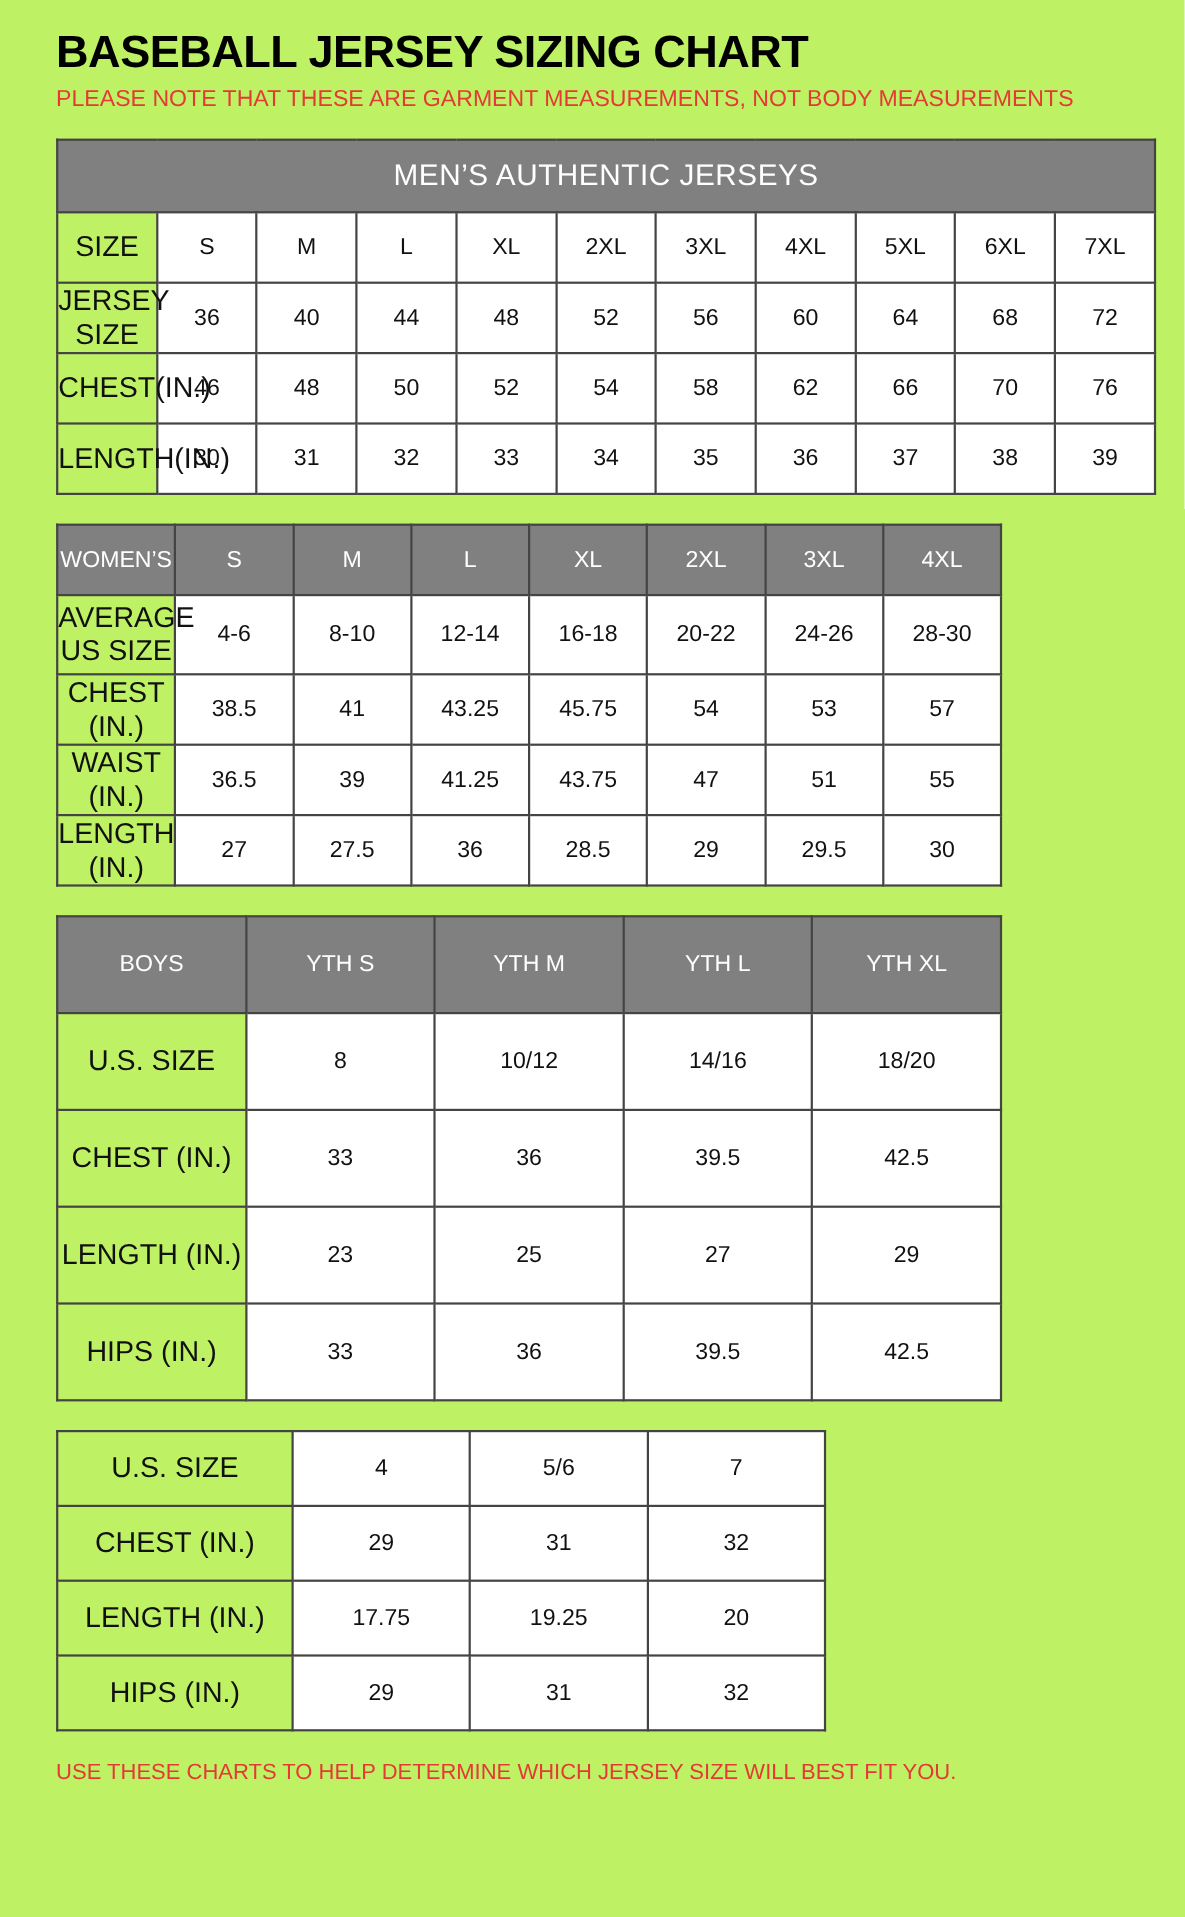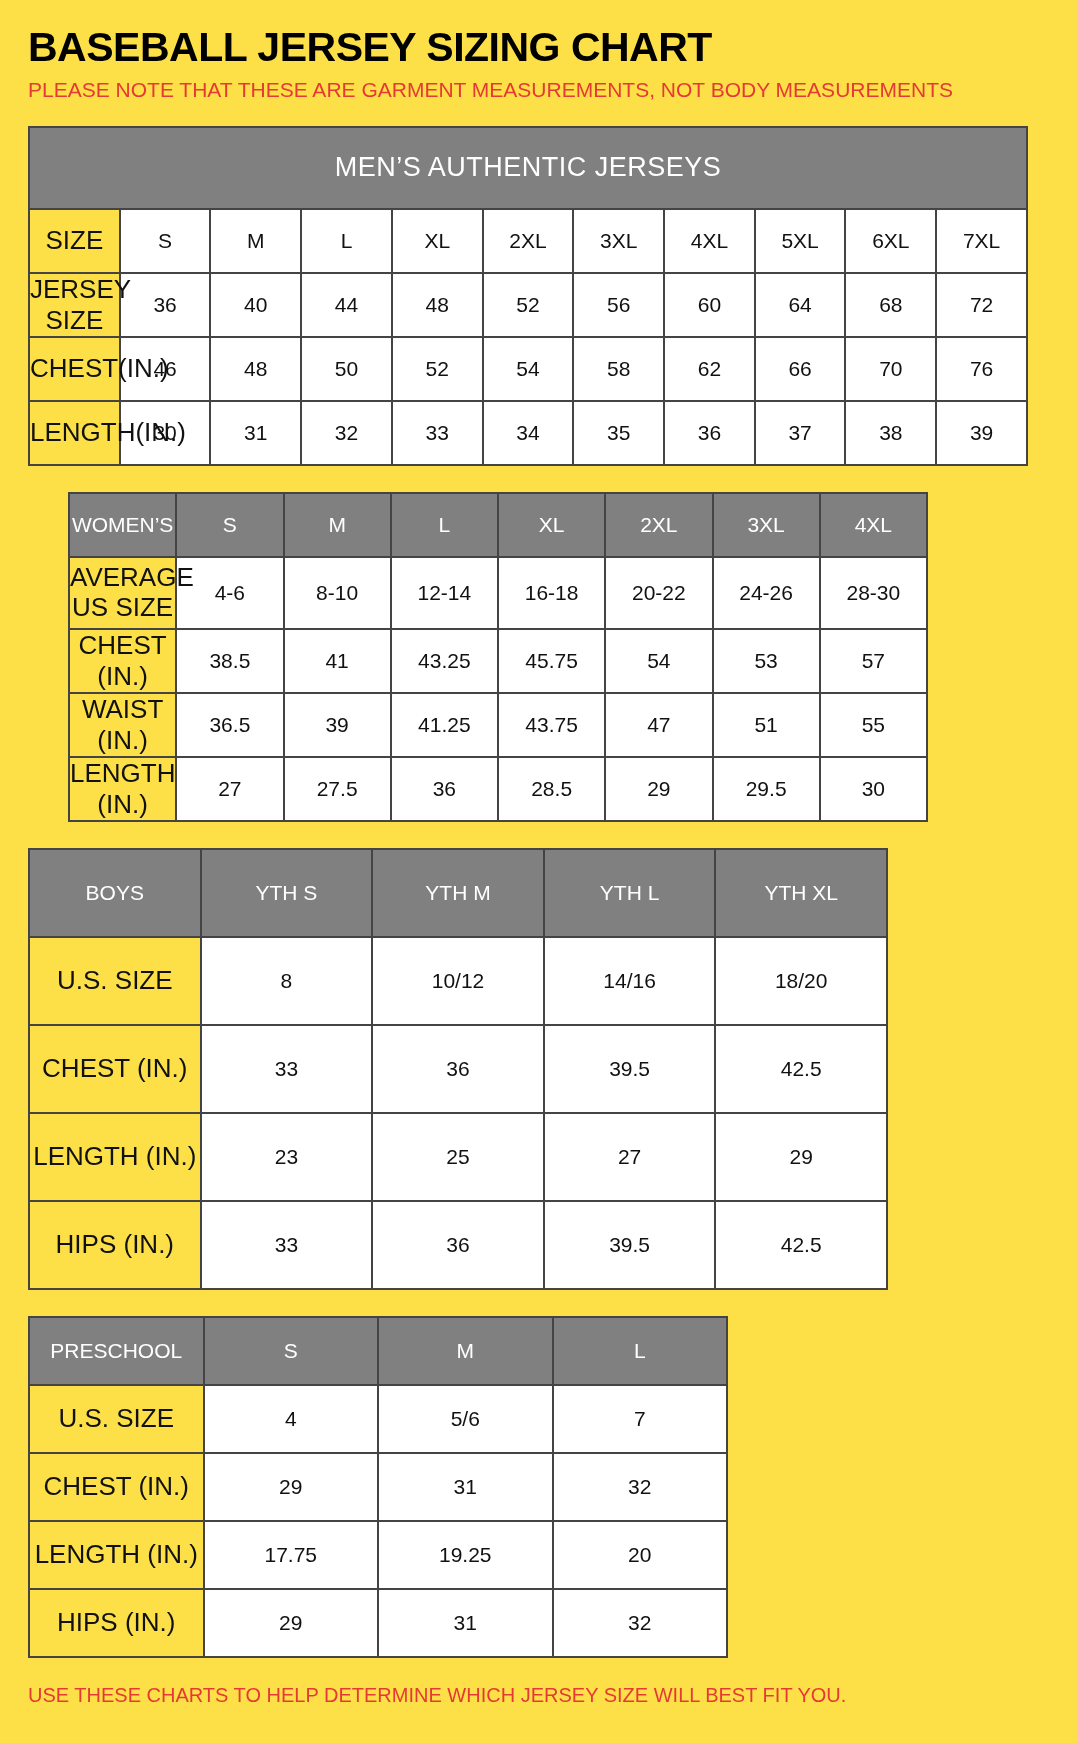--- a/index.html
+++ b/index.html
@@ -5,22 +5,22 @@
   * { box-sizing: border-box; }
   html, body {
     margin: 0; padding: 0;
     background: #ffffff;
     font-family: "Liberation Sans", sans-serif;
   }
   #page {
     width: 1077px;
     min-height: 1743px;
     position: relative;
-    background: #fde047;
-    padding: 22px 36px 0 28px;
+    background: #bef264;
+    padding: 22px 36px 0 51px;
   }
   .title {
     font-size: 41px;
     font-weight: bold;
     color: #000;
     letter-spacing: -0.5px;
     margin: 4px 0 8px 0;
     line-height: 1.05;
   }
   .subtitle {
@@ -60,26 +60,26 @@
   }
   .rowlabel {
     font-size: 26px;
     color: #111;
     text-align: center;
   }
   .cell { background: #ffffff; }
 
   
   #men-table { width: 1000px; }
-  #men-table .band-row td { height: 82px; font-size: 27px; margin-left: 44px; }
+  #men-table .band-row td { height: 66px; font-size: 27px; margin-left: 44px; }
   #men-table tr td { height: 64px; }
   #men-table .rowlabel { width: 214px; }
 
   
-  #women-table { width: 860px; margin-left: 40px; }
+  #women-table { width: 860px; }
   #women-table tr td { height: 64px; }
   #women-table .rowlabel { width: 214px; }
   #women-table .tall td { height: 72px; }
 
   
   #boys-table { width: 860px; }
   #boys-table tr td { height: 88px; }
   #boys-table .rowlabel { width: 214px; }
 
   
@@ -257,26 +257,20 @@
         <td class="cell">36</td>
         <td class="cell">39.5</td>
         <td class="cell">42.5</td>
       </tr>
     </tbody>
   </table>
 
   <table id="pre-table" class="outlined">
     <tbody>
       <tr>
-        <td class="hdr-cell">PRESCHOOL</td>
-        <td class="hdr-cell">S</td>
-        <td class="hdr-cell">M</td>
-        <td class="hdr-cell">L</td>
-      </tr>
-      <tr>
         <td class="rowlabel">U.S. SIZE</td>
         <td class="cell">4</td>
         <td class="cell">5/6</td>
         <td class="cell">7</td>
       </tr>
       <tr>
         <td class="rowlabel">CHEST (IN.)</td>
         <td class="cell">29</td>
         <td class="cell">31</td>
         <td class="cell">32</td>

